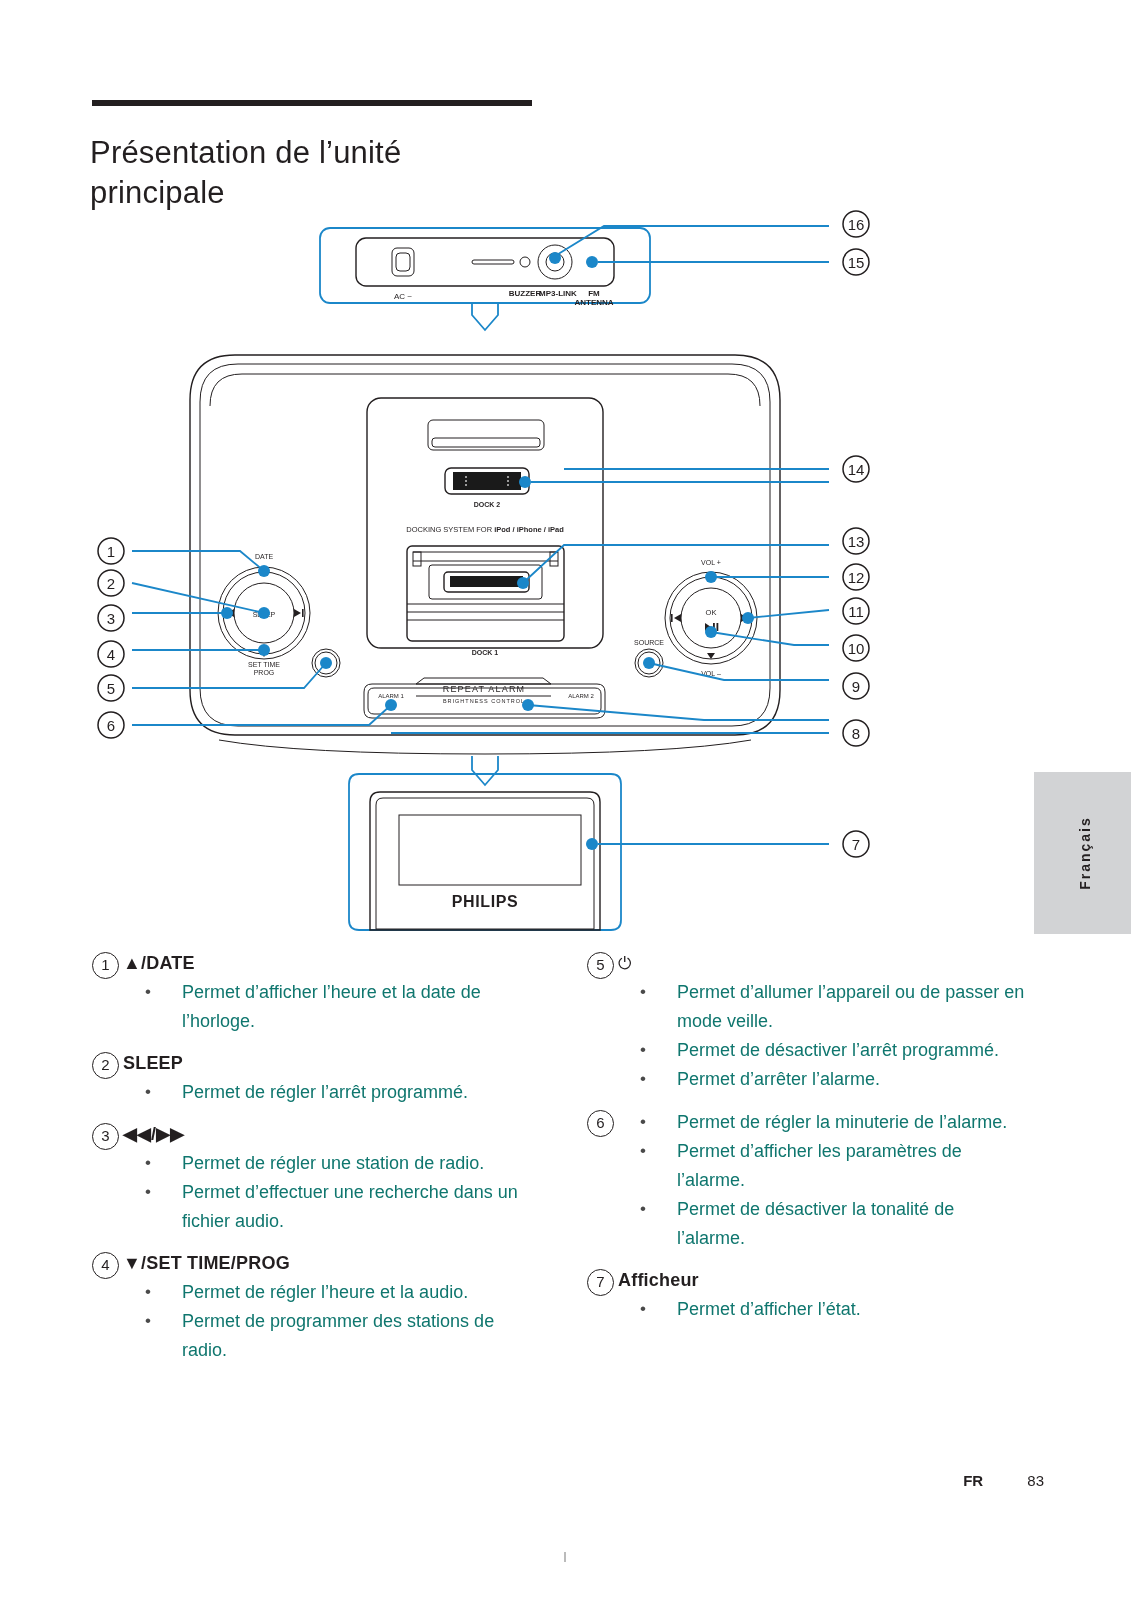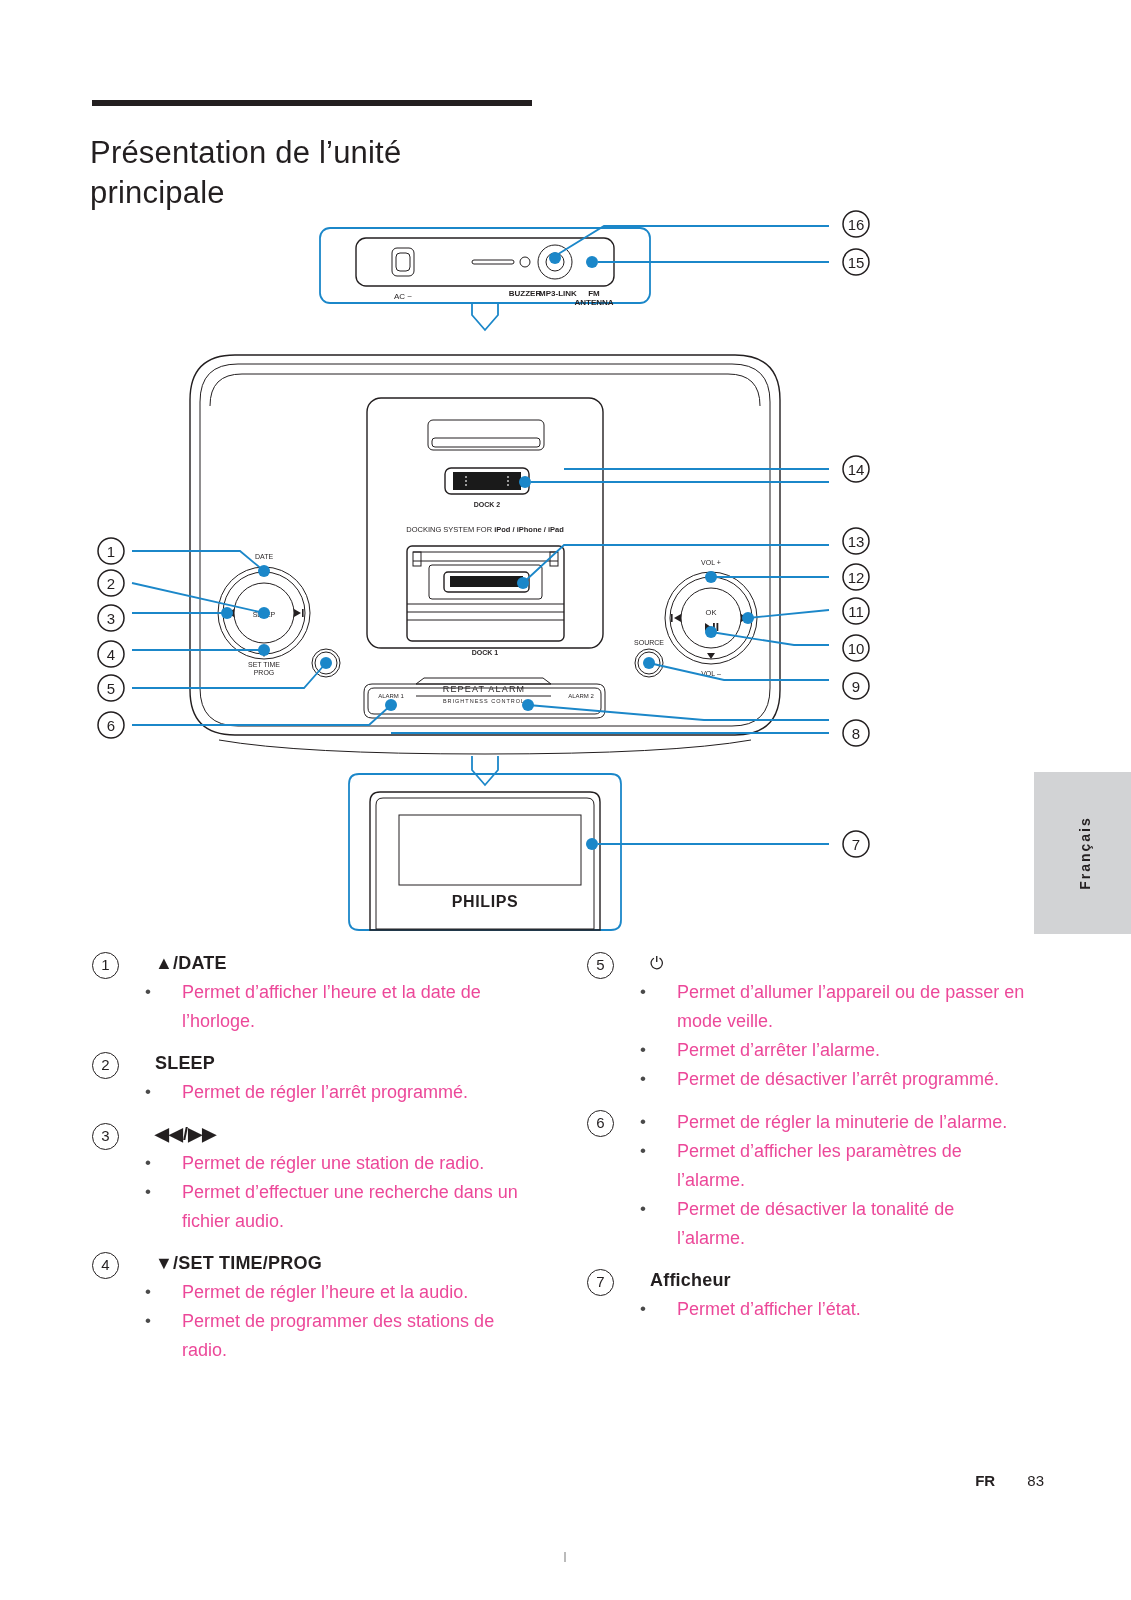--- a/index.html
+++ b/index.html
@@ -15,40 +15,40 @@
   .title{position:absolute;left:86px;top:112px;width:520px;font-size:31px;line-height:40px;
          font-weight:400;letter-spacing:.2px;color:#231f20;}
 
   
   .sidetab{position:absolute;left:1030px;top:772px;width:101px;height:162px;background:#d2d3d5;}
   .sidetab span{position:absolute;left:50%;top:50%;transform:translate(-50%,-50%) rotate(-90deg);
     white-space:nowrap;font-size:14px;font-weight:bold;letter-spacing:2px;color:#231f20;}
 
   
   .footer{position:absolute;left:0;top:1472px;width:1040px;text-align:right;font-size:15px;color:#231f20;}
-  .footer .fr{font-weight:bold;margin-right:28px;}
+  .footer .fr{font-weight:bold;margin-right:40px;}
   .tickmark{position:absolute;left:560px;top:1552px;width:2px;height:10px;background:#bbb;}
 
   
   .art{position:absolute;left:0;top:180px;width:1131px;height:770px;}
 
   
   .legend{position:absolute;left:0;top:950px;width:1040px;}
   .col{position:absolute;top:0;width:440px;}
   .col.left{left:88px;}
   .col.right{left:583px;}
 
   .entry{position:relative;margin-bottom:14px;}
   .entry .num{position:absolute;left:0;top:2px;width:25px;height:25px;border:1.5px solid #231f20;
     border-radius:50%;font-size:15px;line-height:23px;text-align:center;color:#231f20;}
-  .entry .head{margin-left:63px;font-size:18px;font-weight:bold;line-height:26px;color:#231f20;
+  .entry .head{margin-left:31px;font-size:18px;font-weight:bold;line-height:26px;color:#231f20;
     letter-spacing:.2px;min-height:26px;}
   .bullets{margin:2px 0 0 0;padding:0;list-style:none;}
   .bullets li{position:relative;margin-left:45px;padding-left:45px;font-size:18px;line-height:29px;
-    color:#ec4899;font-weight:300;}
+    color:#0f766e;font-weight:300;}
   .bullets li:before{content:"\2022";position:absolute;left:8px;top:-1px;font-size:17px;color:#4a4a4a;}
   .pw{font-family:"DejaVu Sans", sans-serif;font-size:17px;font-weight:normal;}
 </style>
 </head>
 <body>
 
 <div class="page">
 
   <div class="rule"></div>
   <h1 class="title">
@@ -352,22 +352,22 @@
             <li>Permet de programmer des stations de radio.</li>
           </ul>
         </div>
       </div>
     <div class="col right">
         <div class="entry">
           <div class="num">5</div>
           <div class="head"><span class="pw">⏻</span></div>
           <ul class="bullets">
             <li>Permet d’allumer l’appareil ou de passer en mode veille.</li>
+            <li>Permet de désactiver l’arrêt programmé.</li>
             <li>Permet d’arrêter l’alarme.</li>
-            <li>Permet de désactiver l’arrêt programmé.</li>
           </ul>
         </div>
         <div class="entry">
           <div class="num">6</div>
           <ul class="bullets">
             <li>Permet de régler la minuterie de l’alarme.</li>
             <li>Permet d’afficher les paramètres de l’alarme.</li>
             <li>Permet de désactiver la tonalité de l’alarme.</li>
           </ul>
         </div>

